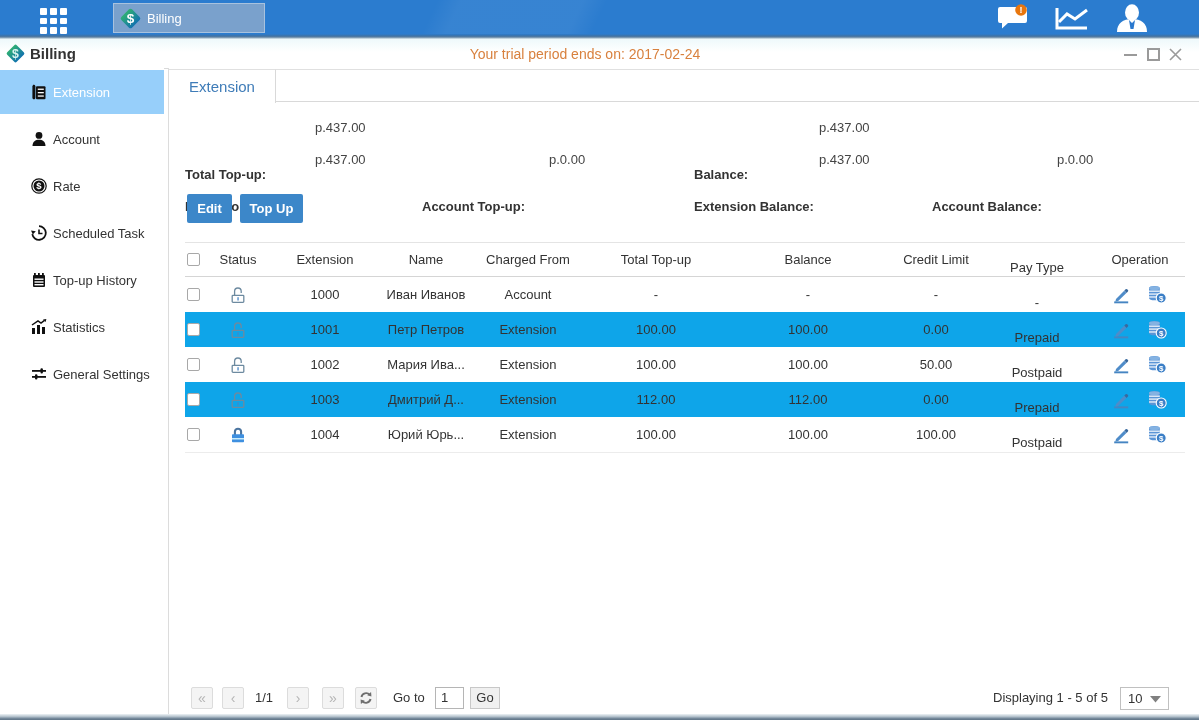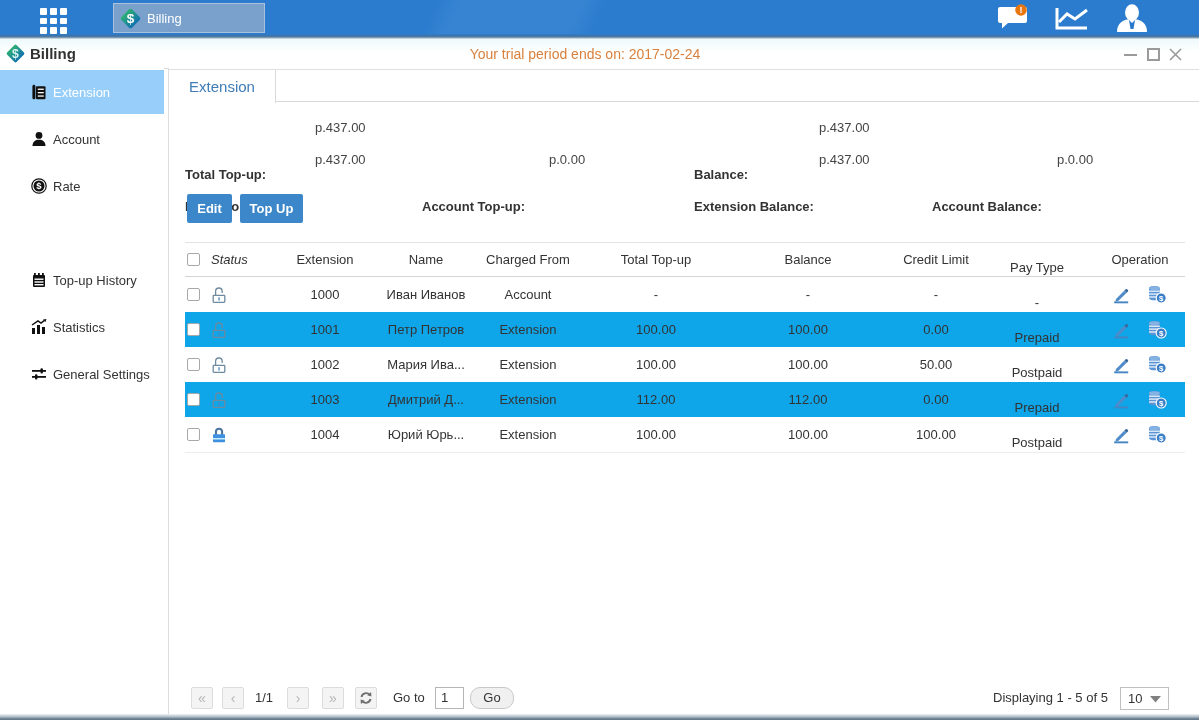--- a/index.html
+++ b/index.html
@@ -41,34 +41,34 @@
 .val { position:absolute; color:#444; }
 
 .btn { position:absolute; background:#3c87c9; color:#fff; font-weight:bold; font-size:13px; text-align:center;
   border-radius:2px; height:29px; line-height:29px; }
 
 
 .tbl { position:absolute; left:16px; top:174px; width:1000px; }
 .trow { display:flex; height:35px; align-items:center; }
 .thead { height:35px; border-top:1px solid #e4e4e4; border-bottom:1px solid #d5d5d5; align-items:center; display:flex; }
 .trow.alt { background:#0ea5e9; }
-.c0{width:26px;} .c1{width:54px;font-style:italic;} .c2{width:120px;text-align:center;}
+.c0{width:26px;} .c1{width:54px;text-align:center;} .c2{width:120px;text-align:center;}
 .c3{width:82px;text-align:center;} .c4{width:122px;text-align:center;} .c5{width:134px;text-align:center;}
 .c6{width:170px;text-align:center;} .c7{width:86px;text-align:center;} .c8{width:116px;text-align:center;margin-top:15px;}
 .c9{width:90px;text-align:center;}
 .cbx { width:13px; height:13px; border:1px solid #a8a8a8; border-radius:2px; background:#fff; margin-left:2px; }
 .tbot { border-bottom:1px solid #ececec; }
 
 
 .pager { position:absolute; left:0; top:619px; width:1030px; height:27px; }
 .pbtn { position:absolute; top:0; width:22px; height:22px; background:#f4f4f4; border:1px solid #dcdcdc; border-radius:2px;
   color:#b5b5b5; text-align:center; line-height:20px; font-size:14px; }
 .ptxt { position:absolute; top:3px; color:#333; }
 .pinput { position:absolute; top:0; width:29px; height:22px; border:1px solid #b5b5b5; background:#fff; padding-left:5px; line-height:20px; }
-.pgo { position:absolute; top:0; width:44px; height:22px; background:#f0f0f0; border:1px solid #c8c8c8; border-radius:10px; text-align:center; line-height:20px; color:#333; }
+.pgo { position:absolute; top:0; width:30px; height:22px; background:#f0f0f0; border:1px solid #c8c8c8; border-radius:0; text-align:center; line-height:20px; color:#333; }
 .drop { position:absolute; top:0; width:49px; height:23px; border:1px solid #c0c0c0; background:#fff; }
 
 .bottomstrip { position:absolute; left:0; top:714px; width:1199px; height:6px;
   background:linear-gradient(#eef3f6 0%,#b9c6d0 40%,#74889a 75%,#5d7285 100%); }
 </style>
 </head>
 <body>
 
 <div class="topbar">
   <div class="diag"></div>
@@ -153,20 +153,28 @@
       <span>Account</span>
     </div>
     <div class="sideitem" style="top: 96px;">
       <span class="ic"><svg width="16" height="16" viewBox="0 0 16 16">
           <circle cx="8" cy="8" r="7.2" fill="none" stroke="#111" stroke-width="1.2"></circle>
           <circle cx="8" cy="8" r="5.5" fill="#111"></circle>
           <text x="8" y="11.4" font-size="9.5" font-weight="bold" fill="#fff" text-anchor="middle" font-family="Liberation Sans">$</text>
         </svg></span>
       <span>Rate</span>
     </div>
+    <div class="sideitem" style="top: 143px;">
+      <span class="ic"><svg width="16" height="16" viewBox="0 0 16 16">
+          <path d="M8 1.2 a6.8 6.8 0 1 1 -6.7 7.9" fill="none" stroke="#111" stroke-width="1.8"></path>
+          <path d="M0 5.5 l1.8 4 l3 -3.2 z" fill="#111"></path>
+          <path d="M8 4.5 v4 h3.5" stroke="#111" stroke-width="1.6" fill="none"></path>
+        </svg></span>
+      <span>Scheduled Task</span>
+    </div>
     <div class="sideitem" style="top: 190px;">
       <span class="ic"><svg width="16" height="16" viewBox="0 0 16 16">
           <rect x="2" y="3" width="12" height="12" rx="1" fill="#111"></rect>
           <rect x="3.5" y="6.5" width="9" height="1.4" fill="#fff"></rect>
           <rect x="3.5" y="9.3" width="9" height="1.4" fill="#fff"></rect>
           <rect x="3.5" y="12" width="9" height="1.4" fill="#fff"></rect>
           <path d="M3 1 h1.8 v3 h-1.8 z M7 1 h1.8 v3 h-1.8 z M11 1 h1.8 v3 h-1.8 z" fill="#111"></path>
         </svg></span>
       <span>Top-up History</span>
     </div>

